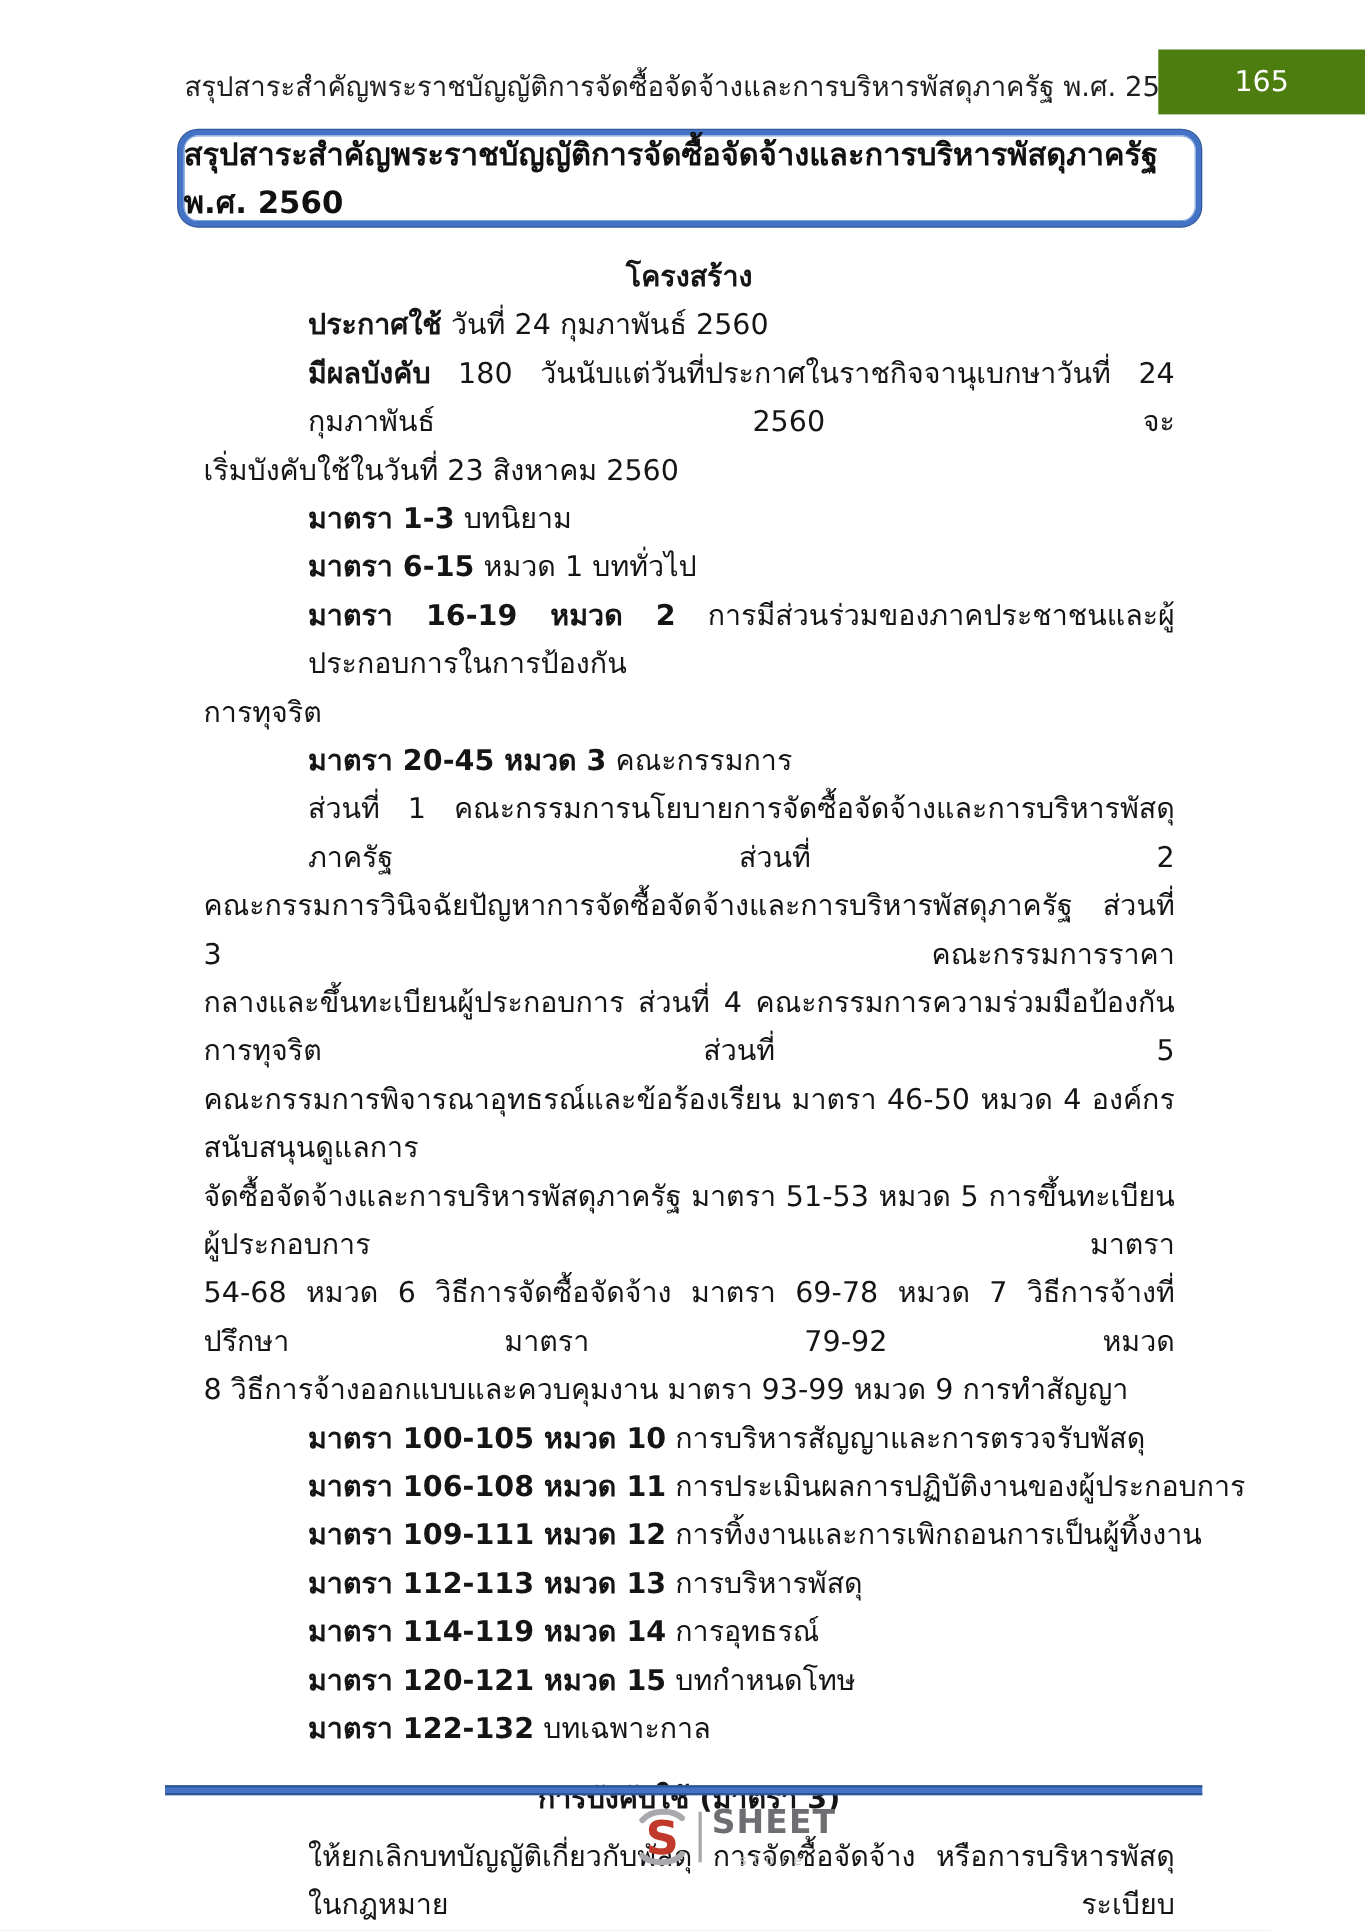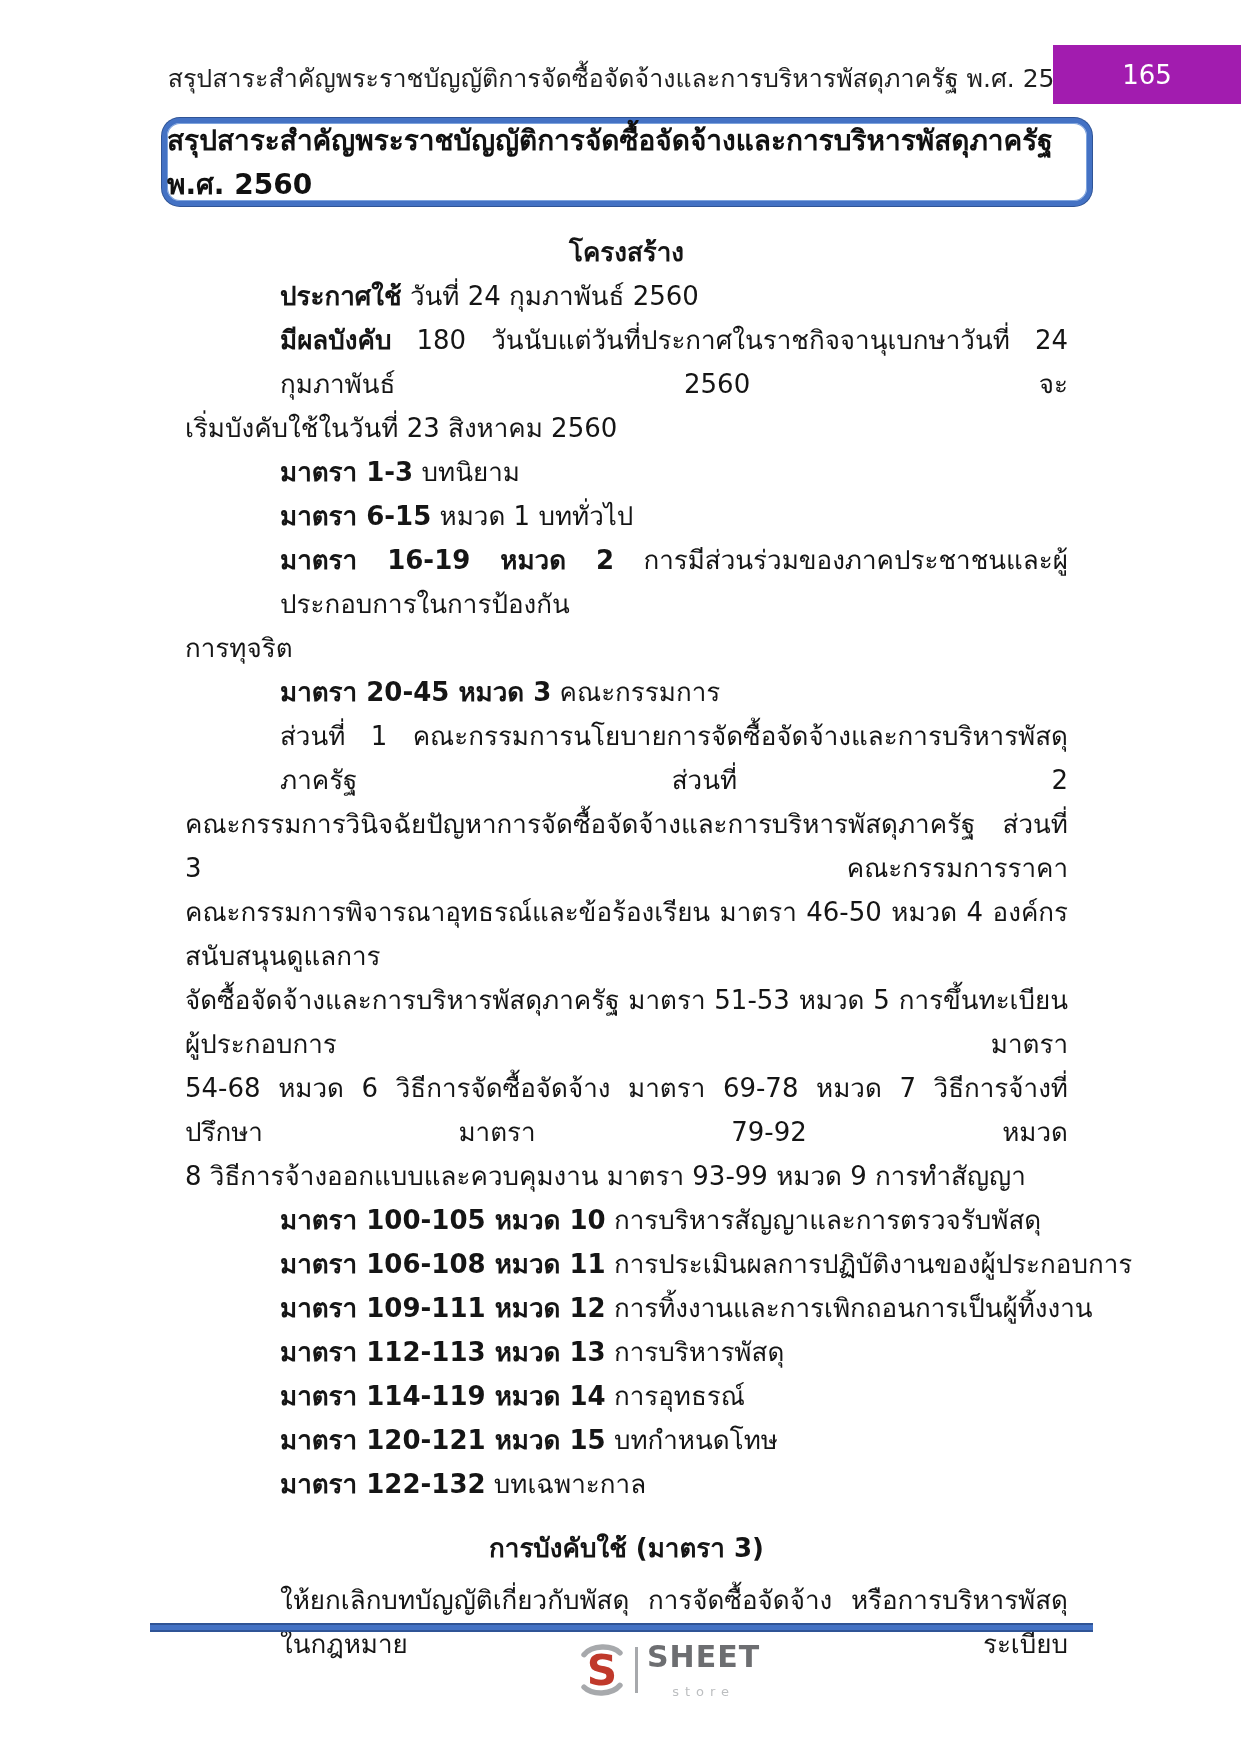--- a/index.html
+++ b/index.html
@@ -12,21 +12,21 @@
     color:#1a1a1a;
     overflow:hidden;
   }
   
   .running-header{
     position:absolute;left:162px;top:58px;width:930px;
     text-align:center;font-size:25px;color:#1f1f1f;white-space:nowrap;
   }
   .page-num{
     position:absolute;left:1053px;top:45px;width:188px;height:59px;
-    background:#a21caf;color:#ffffff;display:flex;align-items:center;justify-content:center;
+    background:#4d7c0f;color:#ffffff;display:flex;align-items:center;justify-content:center;
     font-size:26px;font-weight:400;
   }
   
   .title-box{
     position:absolute;left:162px;top:118px;width:930px;height:88px;
     box-sizing:border-box;
     border:5px solid #4472C4;border-radius:18px;
     box-shadow:0 0 0 1px #2f5496, inset 0 0 0 1px #7da3dd;
     display:flex;align-items:center;justify-content:center;
     font-weight:700;font-size:28px;color:#111;
@@ -90,20 +90,21 @@
       <div class="line indent"><b>ประกาศใช้</b><span> วันที่ 24 กุมภาพันธ์ 2560</span></div>
       <div class="line indent fill"><b>มีผลบังคับ</b><span> 180 วันนับแต่วันที่ประกาศในราชกิจจานุเบกษาวันที่ 24 กุมภาพันธ์ 2560 จะ</span></div>
       <div class="line"><span>เริ่มบังคับใช้ในวันที่ 23 สิงหาคม 2560</span></div>
       <div class="line indent"><b>มาตรา 1-3</b><span> บทนิยาม</span></div>
       <div class="line indent"><b>มาตรา 6-15</b><span> หมวด 1 บททั่วไป</span></div>
       <div class="line indent fill"><b>มาตรา 16-19 หมวด 2</b><span> การมีส่วนร่วมของภาคประชาชนและผู้ประกอบการในการป้องกัน</span></div>
       <div class="line"><span>การทุจริต</span></div>
       <div class="line indent"><b>มาตรา 20-45 หมวด 3</b><span> คณะกรรมการ</span></div>
       <div class="line indent fill"><span>ส่วนที่ 1 คณะกรรมการนโยบายการจัดซื้อจัดจ้างและการบริหารพัสดุภาครัฐ ส่วนที่ 2</span></div>
       <div class="line fill"><span>คณะกรรมการวินิจฉัยปัญหาการจัดซื้อจัดจ้างและการบริหารพัสดุภาครัฐ ส่วนที่ 3 คณะกรรมการราคา</span></div>
+      <div class="line fill"><span>กลางและขึ้นทะเบียนผู้ประกอบการ ส่วนที่ 4 คณะกรรมการความร่วมมือป้องกันการทุจริต ส่วนที่ 5</span></div>
       <div class="line fill"><span>คณะกรรมการพิจารณาอุทธรณ์และข้อร้องเรียน มาตรา 46-50 หมวด 4 องค์กรสนับสนุนดูแลการ</span></div>
       <div class="line fill"><span>จัดซื้อจัดจ้างและการบริหารพัสดุภาครัฐ มาตรา 51-53 หมวด 5 การขึ้นทะเบียนผู้ประกอบการ มาตรา</span></div>
       <div class="line fill"><span>54-68 หมวด 6 วิธีการจัดซื้อจัดจ้าง มาตรา 69-78 หมวด 7 วิธีการจ้างที่ปรึกษา มาตรา 79-92 หมวด</span></div>
       <div class="line"><span>8 วิธีการจ้างออกแบบและควบคุมงาน มาตรา 93-99 หมวด 9 การทำสัญญา</span></div>
       <div class="line indent"><b>มาตรา 100-105 หมวด 10</b><span> การบริหารสัญญาและการตรวจรับพัสดุ</span></div>
       <div class="line indent"><b>มาตรา 106-108 หมวด 11</b><span> การประเมินผลการปฏิบัติงานของผู้ประกอบการ</span></div>
       <div class="line indent"><b>มาตรา 109-111 หมวด 12</b><span> การทิ้งงานและการเพิกถอนการเป็นผู้ทิ้งงาน</span></div>
       <div class="line indent"><b>มาตรา 112-113 หมวด 13</b><span> การบริหารพัสดุ</span></div>
       <div class="line indent"><b>มาตรา 114-119 หมวด 14</b><span> การอุทธรณ์</span></div>
       <div class="line indent"><b>มาตรา 120-121 หมวด 15</b><span> บทกำหนดโทษ</span></div>

